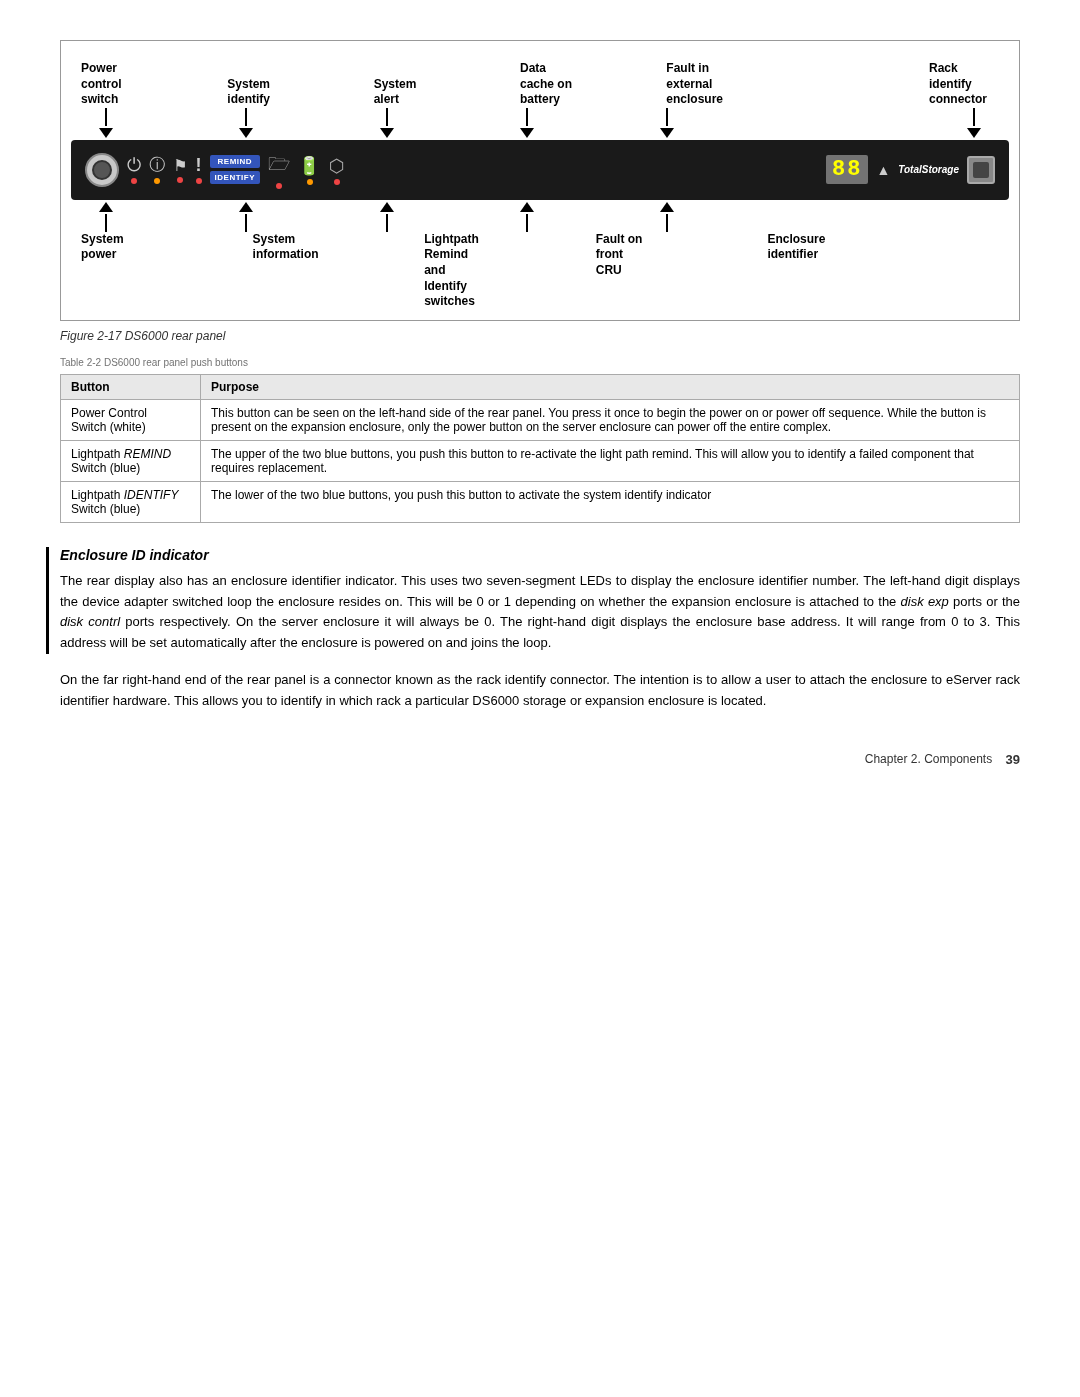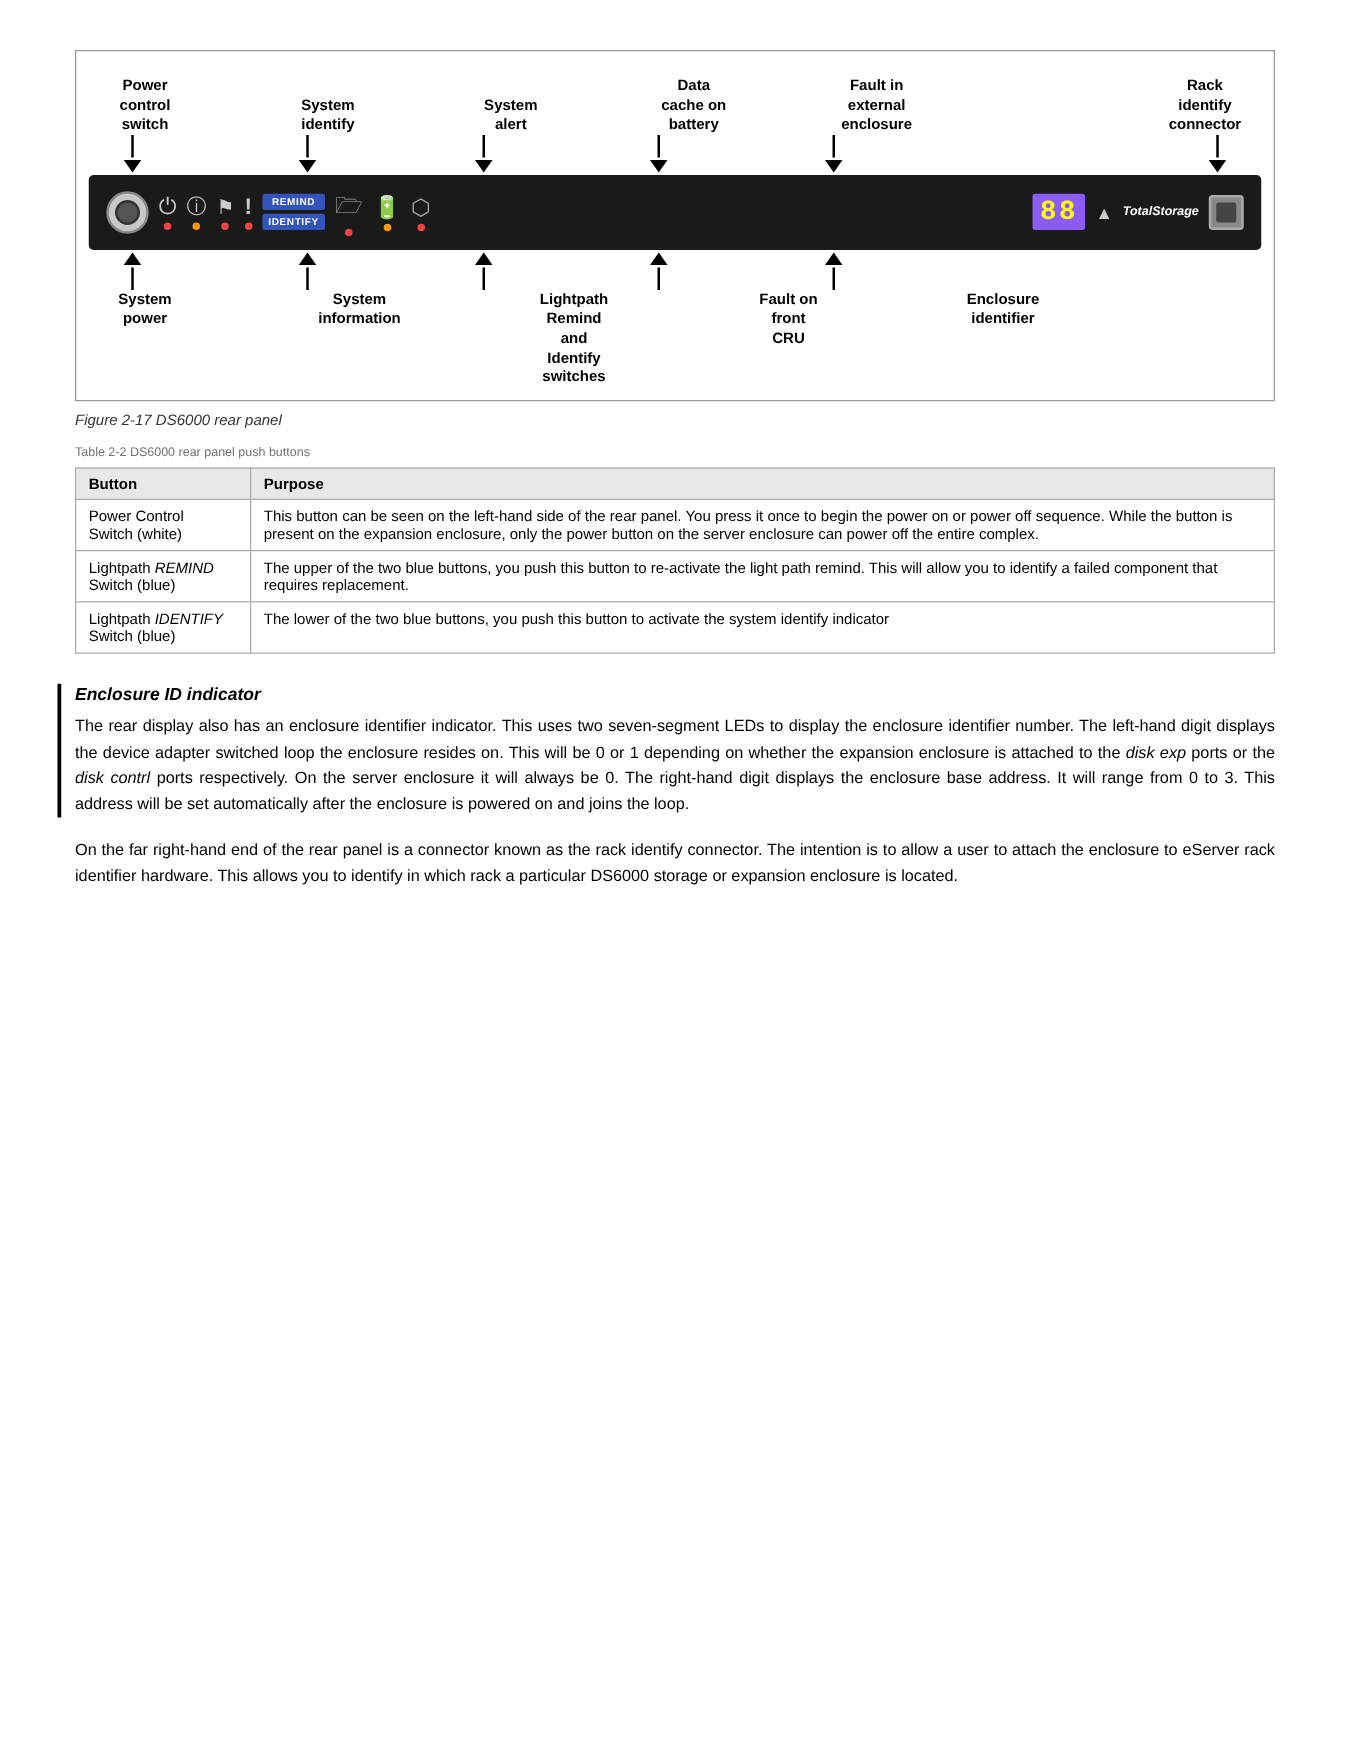--- a/index.html
+++ b/index.html
@@ -24,21 +24,20 @@
 
     .labels-top {
       display: flex;
       justify-content: space-between;
       align-items: flex-end;
       padding: 0 10px;
       margin-bottom: 0px;
     }
 
     .label-box {
-      text-align: center;
       font-weight: bold;
       font-size: 12px;
       line-height: 1.3;
       min-width: 70px;
     }
 
     .arrows-down {
       display: flex;
       justify-content: space-between;
       padding: 0 10px;
@@ -122,21 +121,21 @@
       color: #fff;
       font-size: 8px;
       padding: 2px 5px;
       border-radius: 2px;
       text-align: center;
       font-weight: bold;
       letter-spacing: 0.5px;
     }
 
     .seven-seg-display {
-      background: #8b5cf6;
+      background: #737373;
       color: #ff0;
       font-size: 22px;
       font-family: 'Courier New', monospace;
       font-weight: bold;
       padding: 2px 6px;
       border-radius: 2px;
       letter-spacing: 2px;
     }
 
     .total-storage-logo {
@@ -457,14 +456,19 @@
       The rear display also has an enclosure identifier indicator. This uses two seven-segment LEDs to display the enclosure identifier number. The left-hand digit displays the device adapter switched loop the enclosure resides on. This will be 0 or 1 depending on whether the expansion enclosure is attached to the <em>disk exp</em> ports or the <em>disk contrl</em> ports respectively. On the server enclosure it will always be 0. The right-hand digit displays the enclosure base address. It will range from 0 to 3. This address will be set automatically after the enclosure is powered on and joins the loop.
     </div>
   </div>
 
   <div class="section-with-bar">
     <div class="body-text">
       On the far right-hand end of the rear panel is a connector known as the rack identify connector. The intention is to allow a user to attach the enclosure to eServer rack identifier hardware. This allows you to identify in which rack a particular DS6000 storage or expansion enclosure is located.
     </div>
   </div>
 
+  <div class="page-footer">
+    <span>Chapter 2. Components</span>
+    &nbsp;&nbsp;&nbsp;&nbsp;
+    <span class="page-number">39</span>
+  </div>
 
 </div>
 
 </body></html>

